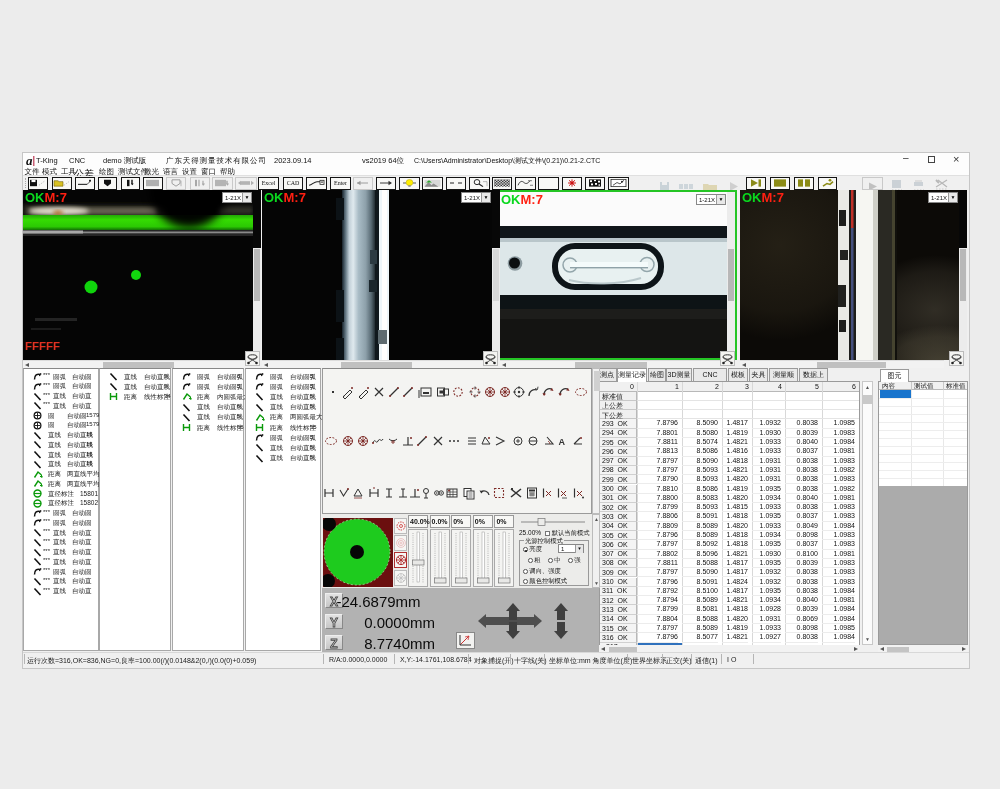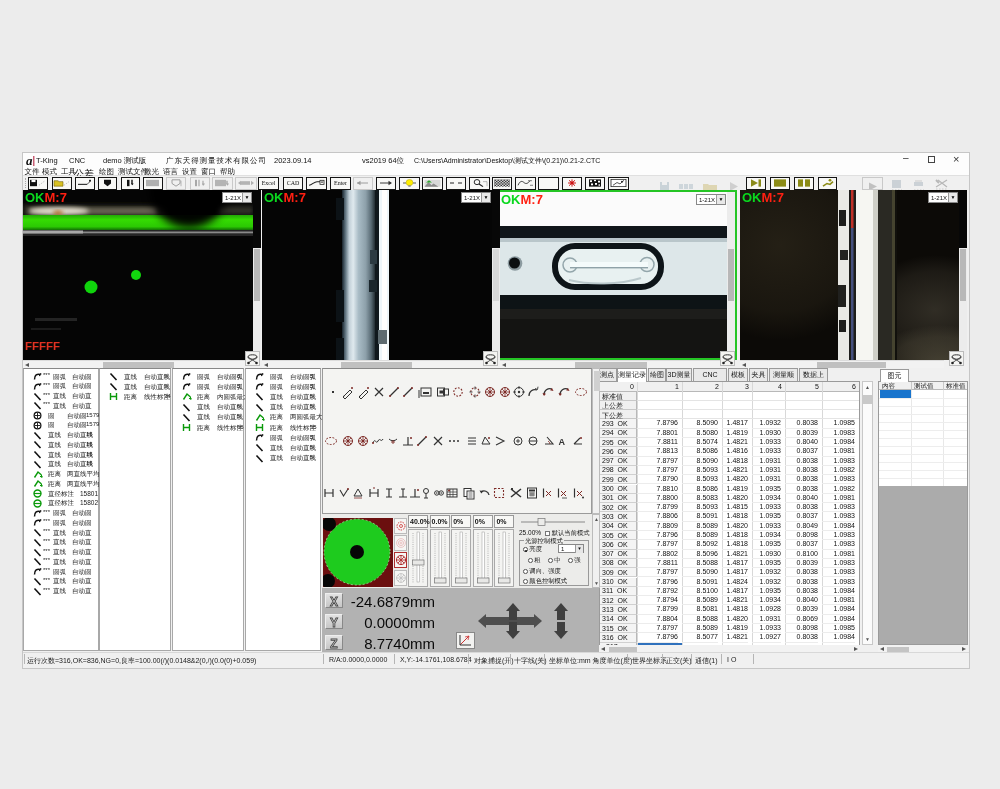--- a/index.html
+++ b/index.html
@@ -1108,21 +1108,21 @@
 </div>
   </div>
 <div class="vsb" style="left:592px;top:514px;height:74px;background:#f0f0f0;border:1px solid #bbb">
     <div style="position:absolute;top:1px;left:0px;font-size:5px;color:#555;width:7px;text-align:center">▲</div>
     <div style="position:absolute;bottom:1px;left:0px;font-size:5px;color:#555;width:7px;text-align:center">▼</div>
   </div>
 <div class="abs" style="left:322px;top:588px;width:277px;height:64px;background:#b2b2b2">
 <div class="abs" style="left:3px;top:5px;width:18px;height:15px;background:linear-gradient(#e2e2e2,#c6c6c6);border:1px solid #888;border-top-color:#eee;border-left-color:#eee"><svg width="16" height="13">
         <text x="8" y="11" font-size="12" font-weight="bold" text-anchor="middle" fill="none" stroke="#444" stroke-width="0.8" font-family="Liberation Sans">X</text>
       </svg></div>
-<div class="abs" style="left:0px;top:5px;width:113px;text-align:right;font-size:15px;color:#0a0a0a">-24.6879mm</div>
+<div class="abs" style="left:0px;top:5px;width:113px;text-align:center;font-size:15px;color:#0a0a0a">-24.6879mm</div>
 <div class="abs" style="left:3px;top:26px;width:18px;height:15px;background:linear-gradient(#e2e2e2,#c6c6c6);border:1px solid #888;border-top-color:#eee;border-left-color:#eee"><svg width="16" height="13">
         <text x="8" y="11" font-size="12" font-weight="bold" text-anchor="middle" fill="none" stroke="#444" stroke-width="0.8" font-family="Liberation Sans">Y</text>
       </svg></div>
 <div class="abs" style="left:0px;top:26px;width:113px;text-align:right;font-size:15px;color:#0a0a0a">0.0000mm</div>
 <div class="abs" style="left:3px;top:47px;width:18px;height:15px;background:linear-gradient(#e2e2e2,#c6c6c6);border:1px solid #888;border-top-color:#eee;border-left-color:#eee"><svg width="16" height="13">
         <text x="8" y="11" font-size="12" font-weight="bold" text-anchor="middle" fill="none" stroke="#444" stroke-width="0.8" font-family="Liberation Sans">Z</text>
       </svg></div>
 <div class="abs" style="left:0px;top:47px;width:113px;text-align:right;font-size:15px;color:#0a0a0a">8.7740mm</div>
 <svg class="abs" style="left:156px;top:15px" width="120" height="36">
 <g fill="#4e4e4e">

